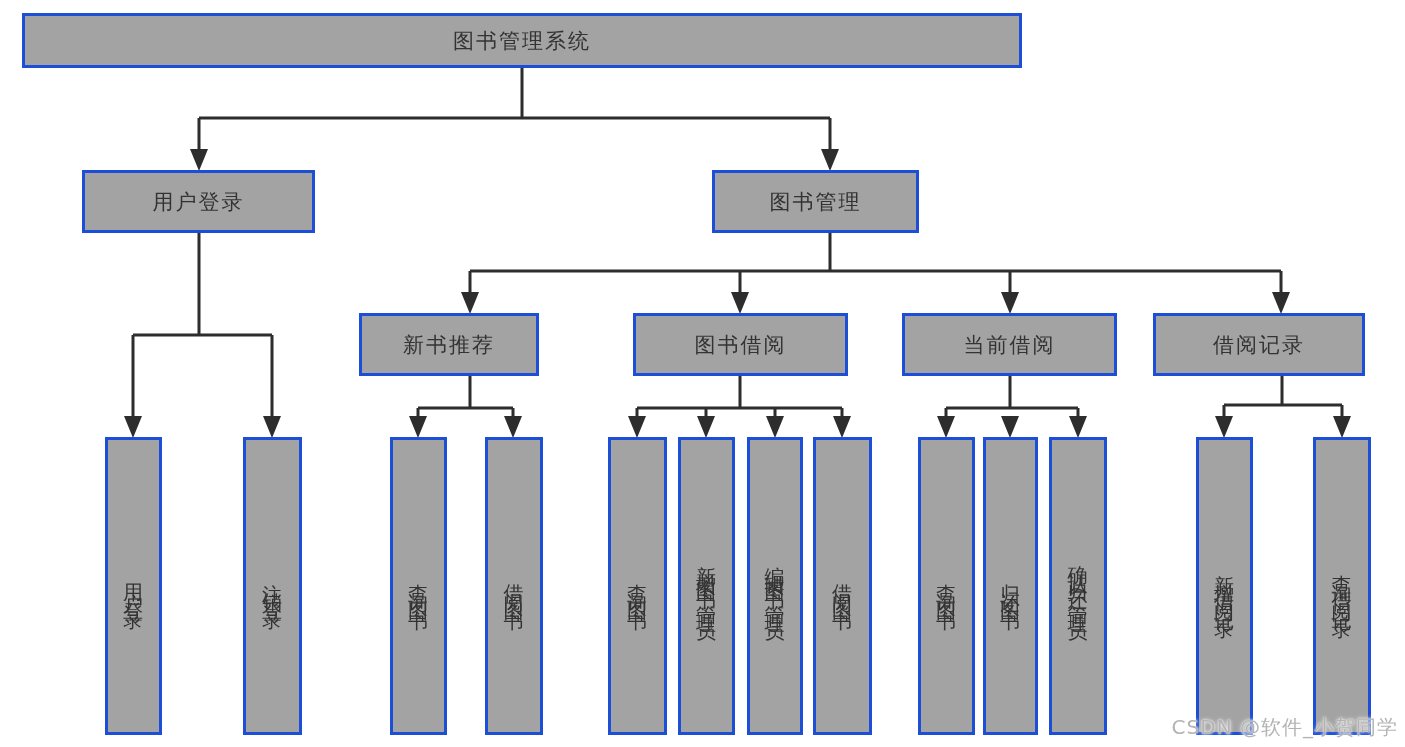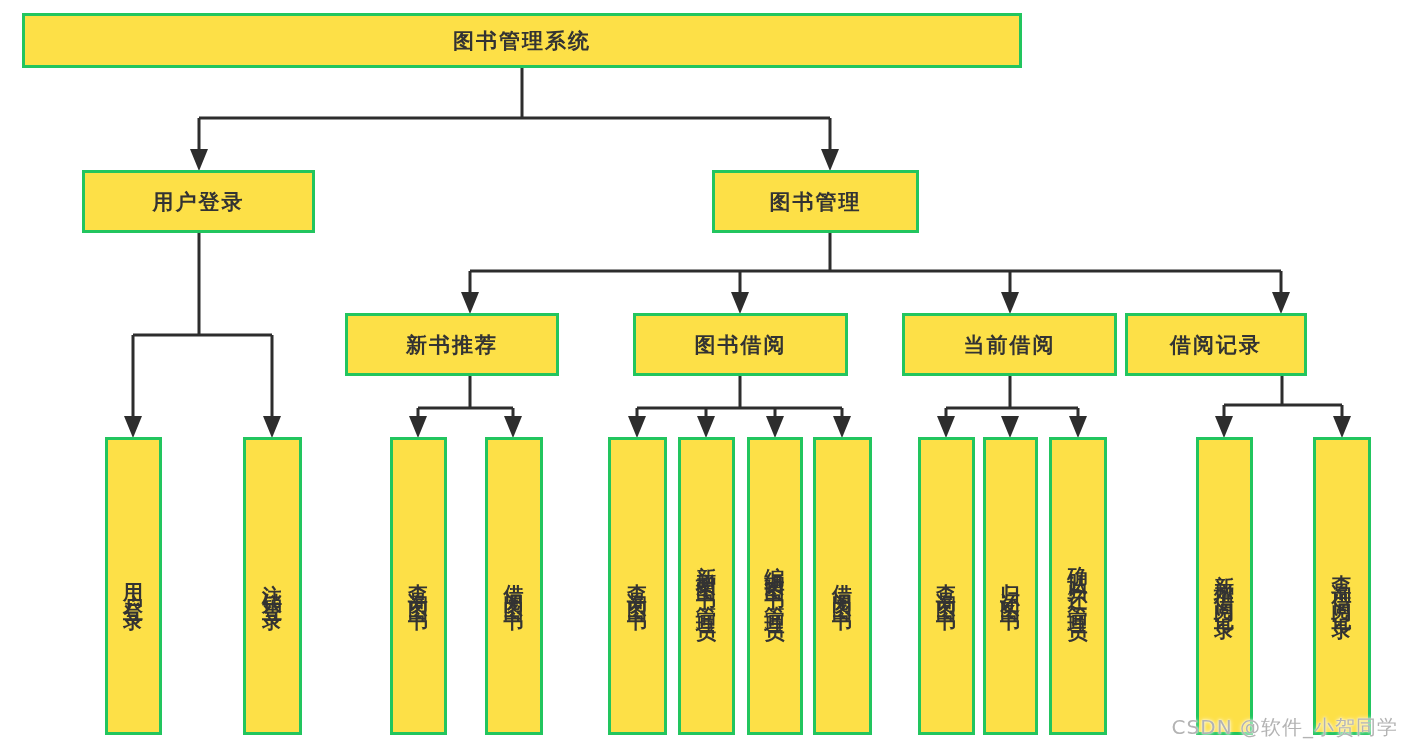--- a/index.html
+++ b/index.html
@@ -3,22 +3,22 @@
 <meta charset="utf-8">
 <style>
   html,body { margin:0; padding:0; background:#ffffff; }
   .canvas {
     position:relative; width:1405px; height:747px; background:#ffffff;
     font-family:"DejaVu Sans","Liberation Sans",sans-serif; overflow:hidden;
   }
   .lines-svg { position:absolute; left:0; top:0; z-index:1; }
   .box {
     position:absolute; box-sizing:border-box; z-index:2;
-    border:3px solid #22c55e; background:#fde047; color:#333333;
-    display:flex; align-items:center; justify-content:center;font-weight:bold;
+    border:3px solid #1d4ed8; background:#a3a3a3; color:#333333;
+    display:flex; align-items:center; justify-content:center;
   }
   .hbox { font-size:21px; letter-spacing:2px; white-space:nowrap; }
   .vbox .vtext {
     writing-mode:vertical-rl; text-orientation:mixed;
     font-size:20px; line-height:1; letter-spacing:9px; white-space:nowrap;
   }
   .vbox .vtext.long { letter-spacing:8px; }
   .watermark {
     position:absolute; top:714px; right:7px; z-index:5;
     font-size:20px; color:#b3b3b3; letter-spacing:1px; white-space:nowrap;
@@ -59,24 +59,24 @@
       <polygon points="1215,416 1233,416 1224,438"></polygon>
       <polygon points="1333,416 1351,416 1342,438"></polygon>
     </g>
   </svg>
 
   <div class="box hbox" style="left:22px; top:13px; width:1000px; height:55px;">图书管理系统</div>
 
   <div class="box hbox" style="left:82px; top:170px; width:233px; height:63px;">用户登录</div>
   <div class="box hbox" style="left:712px; top:170px; width:207px; height:63px;">图书管理</div>
 
-  <div class="box hbox" style="left:345px; top:313px; width:214px; height:63px;">新书推荐</div>
+  <div class="box hbox" style="left:359px; top:313px; width:180px; height:63px;">新书推荐</div>
   <div class="box hbox" style="left:633px; top:313px; width:215px; height:63px;">图书借阅</div>
   <div class="box hbox" style="left:902px; top:313px; width:215px; height:63px;">当前借阅</div>
-  <div class="box hbox" style="left:1125px; top:313px; width:182px; height:63px;">借阅记录</div>
+  <div class="box hbox" style="left:1153px; top:313px; width:212px; height:63px;">借阅记录</div>
 
   <div class="box vbox" style="left:105px; top:437px; width:57px; height:298px;">
     <span class="vtext">用户登录</span>
   </div>
   <div class="box vbox" style="left:243px; top:437px; width:59px; height:298px;">
     <span class="vtext">注销登录</span>
   </div>
 
   <div class="box vbox" style="left:390px; top:437px; width:57px; height:298px;">
     <span class="vtext">查询图书</span>

